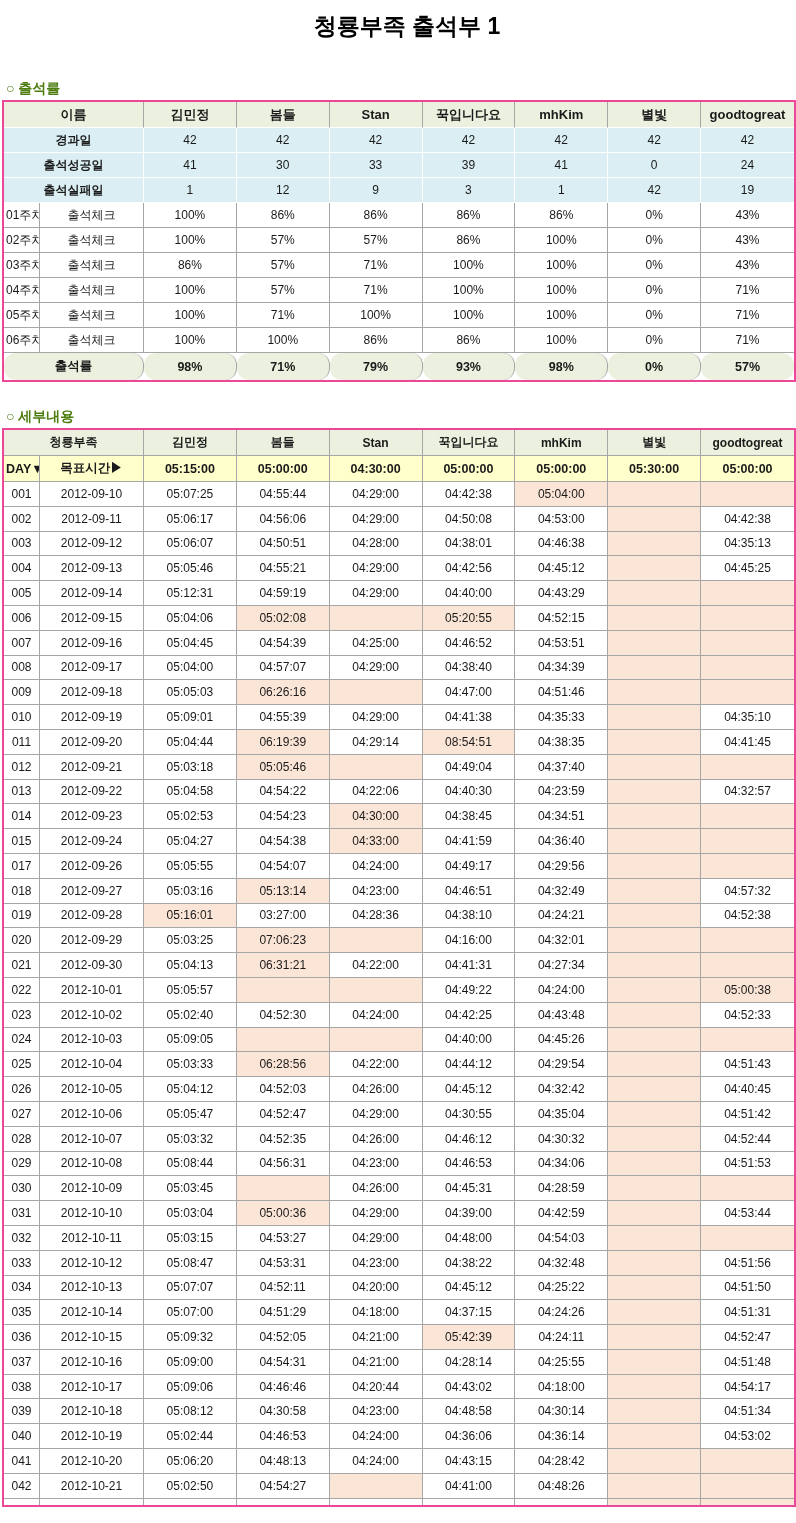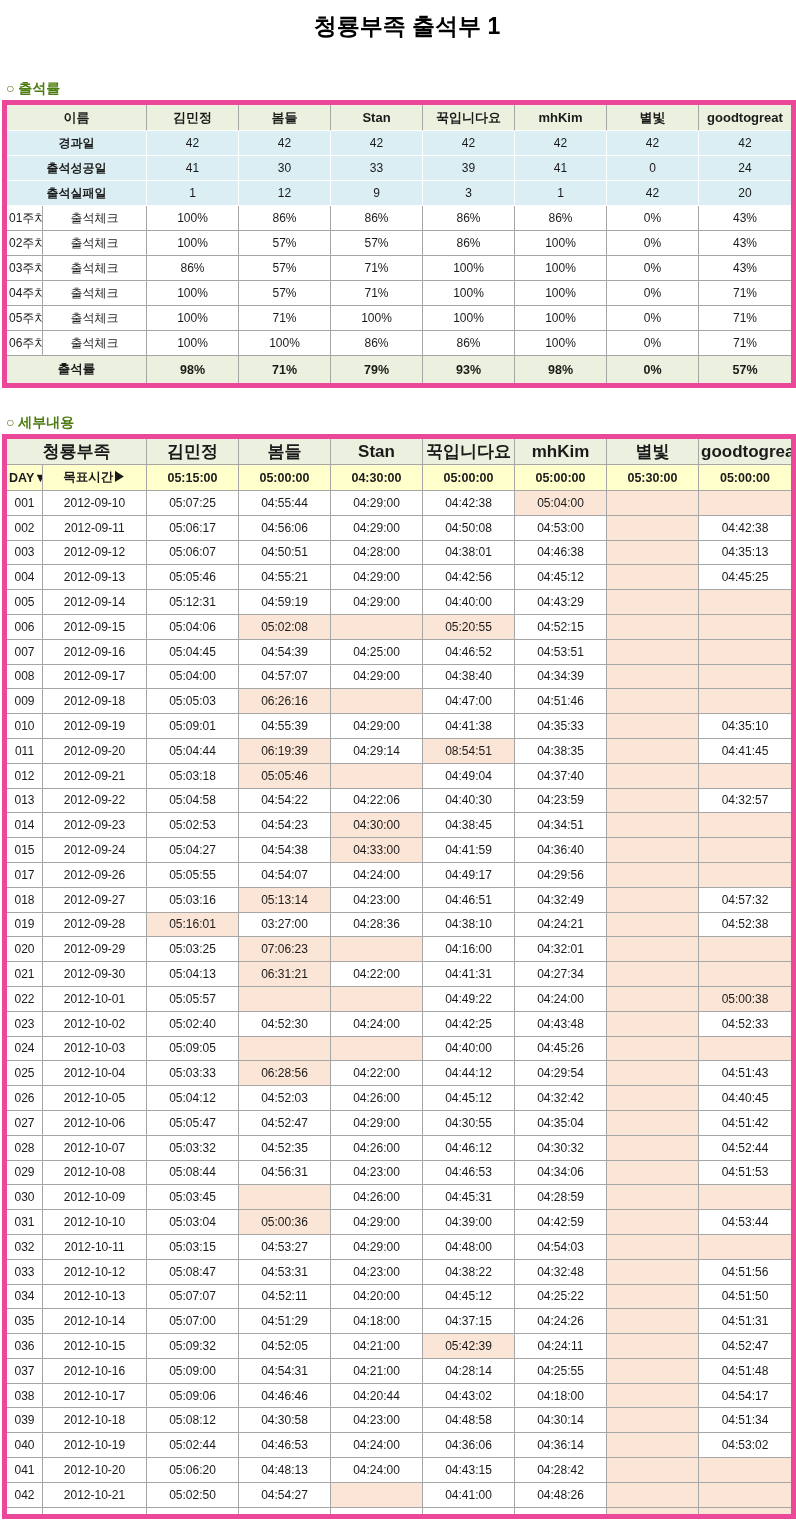--- a/index.html
+++ b/index.html
@@ -10,40 +10,40 @@
   h1{
     margin:12px 0 0 0;text-align:center;font-size:23px;line-height:28px;
     font-weight:bold;color:#000;padding-left:18px;
   }
   .section-label{
     font-weight:bold;font-size:14px;color:#4d7c0f;margin:40px 0 4px 6px;line-height:16px;
   }
   .section-label.second{margin-top:26px;}
   table{
     border-collapse:separate;border-spacing:0;table-layout:fixed;
-    width:794px;margin-left:2px;border:5px solid #ec4899;
+    width:794px;margin-left:2px;border:2px solid #ec4899;
   }
   td{
     box-sizing:border-box;border-right:1px solid #a6a6a6;border-bottom:1px solid #a6a6a6;
     text-align:center;vertical-align:middle;font-size:12px;padding:0 2px;
     overflow:hidden;white-space:nowrap;
   }
   td:last-child{border-right:none;}
   
   .t1 thead tr{height:26px;}
   .t1 tbody tr{height:25px;}
   .t1 thead td{background:#ebf1de;font-weight:bold;font-size:13px;border-bottom-color:#ffffff;}
   .t1 tr.blue td{background:#daeef3;border-right-color:#ffffff;border-bottom-color:#ffffff;}
   .t1 tr.total{height:27px;}
   .t1 tr.total td{background:#ebf1de;font-weight:bold;font-size:12.5px;}
-  .t1 tbody tr:last-child td{border-bottom:none;}
+  .t1 tbody tr:last-child td{border-bottom:none;border-radius:12px;}
   .lbl{font-weight:bold;}
   
   .t2 thead tr.names{height:26px;}
-  .t2 thead tr.names td{background:#ebf1de;font-weight:bold;font-size:17px;}
+  .t2 thead tr.names td{background:#ebf1de;font-weight:bold;font-size:12px;}
   .t2 thead tr.targets{height:26px;}
   .t2 thead tr.targets td{background:#ffffcc;font-weight:bold;font-size:12.5px;}
   .t2 tbody tr{height:24.8px;}
   td.miss{background:#fbe5d6;}
   .t2 tr.partial{height:6px;}
   .t2 tr.partial td{border-bottom:none;}
 </style>
 </head>
 <body>
 
@@ -97,21 +97,21 @@
         <td>24</td>
       </tr>
       <tr class="blue">
         <td colspan="2" class="lbl">출석실패일</td>
         <td>1</td>
         <td>12</td>
         <td>9</td>
         <td>3</td>
         <td>1</td>
         <td>42</td>
-        <td>20</td>
+        <td>19</td>
       </tr>
       <tr>
         <td>01주차</td>
         <td>출석체크</td>
         <td>100%</td>
         <td>86%</td>
         <td>86%</td>
         <td>86%</td>
         <td>86%</td>
         <td>0%</td>

